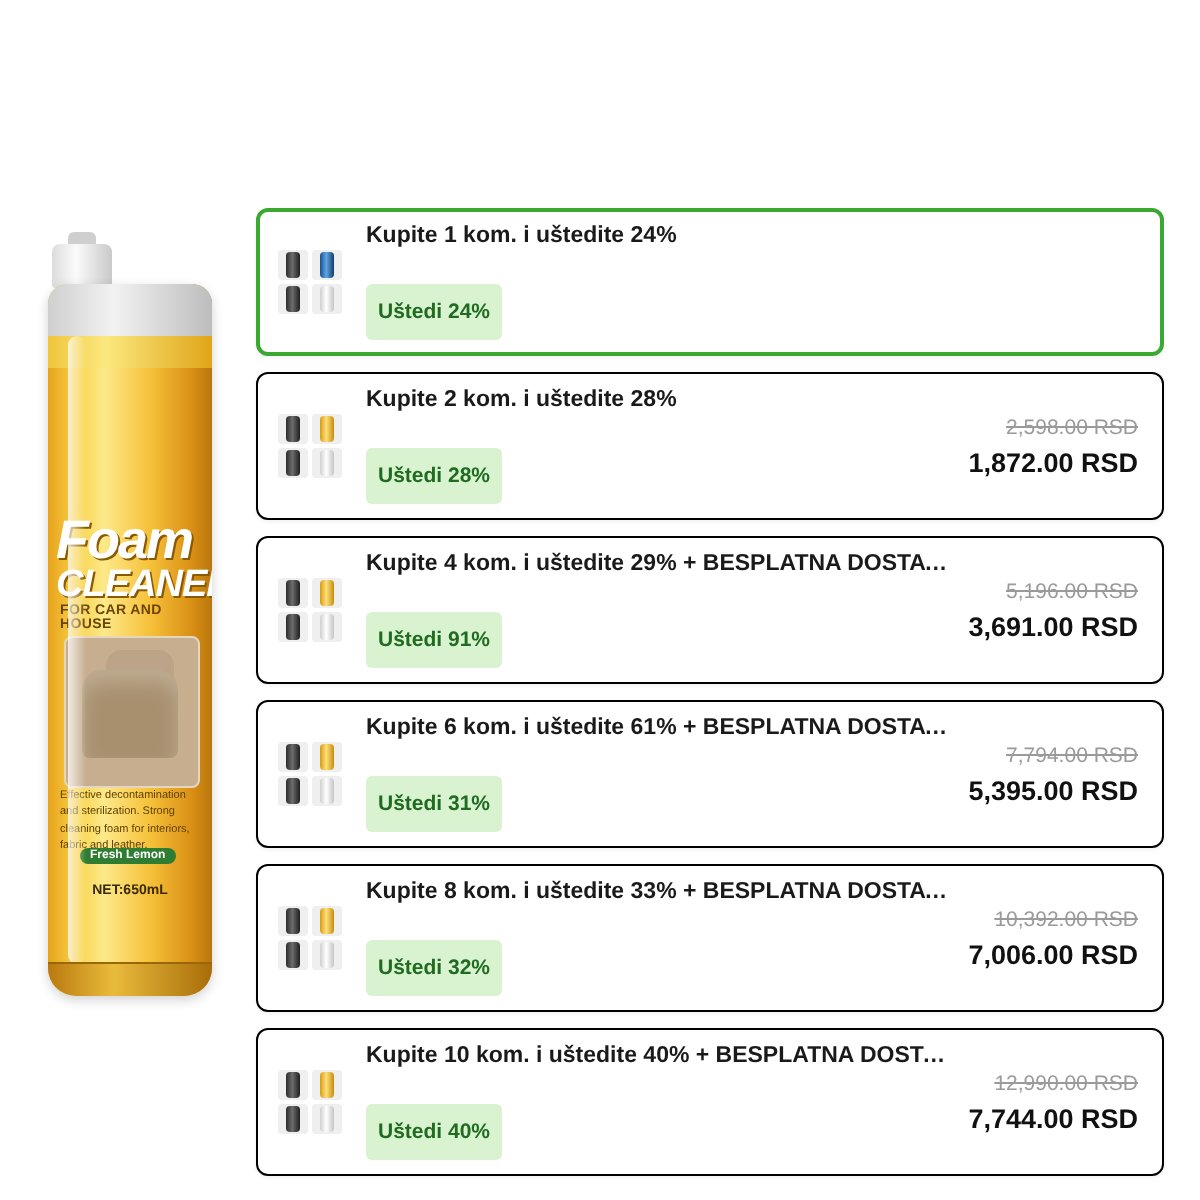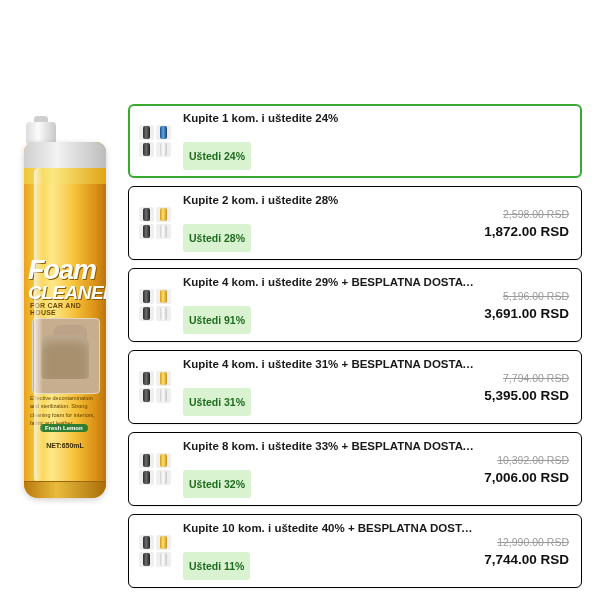--- a/index.html
+++ b/index.html
@@ -375,21 +375,21 @@
             <div class="thumb t-yellow">
               <i></i>
             </div>
             <div class="thumb t-dark">
               <i></i>
             </div>
             <div class="thumb t-white">
               <i></i>
             </div>
           </div>
-          <div class="offer-main"><div class="offer-title">Kupite 4 kom. i uštedite 31% + BESPLATNA DOSTAVA</div><div class="save-badge">Uštedi 31%</div></div>
+          <div class="offer-main"><div class="offer-title">Kupite 6 kom. i uštedite 61% + BESPLATNA DOSTAVA</div><div class="save-badge">Uštedi 31%</div></div>
           <div class="offer-prices">
             <span class="old-price">7,794.00 RSD</span>
             <span class="new-price">5,395.00 RSD</span>
           </div>
         </div>
         <div class="offer">
           <div class="thumbs">
             <div class="thumb t-dark">
               <i></i>
             </div>
@@ -417,21 +417,21 @@
             <div class="thumb t-yellow">
               <i></i>
             </div>
             <div class="thumb t-dark">
               <i></i>
             </div>
             <div class="thumb t-white">
               <i></i>
             </div>
           </div>
-          <div class="offer-main"><div class="offer-title">Kupite 10 kom. i uštedite 40% + BESPLATNA DOSTAVA</div><div class="save-badge">Uštedi 11%</div></div>
+          <div class="offer-main"><div class="offer-title">Kupite 10 kom. i uštedite 40% + BESPLATNA DOSTAVA</div><div class="save-badge">Uštedi 40%</div></div>
           <div class="offer-prices">
             <span class="old-price">12,990.00 RSD</span>
             <span class="new-price">7,744.00 RSD</span>
           </div>
         </div>
       </div>
   </div>
 
 </div>
 

